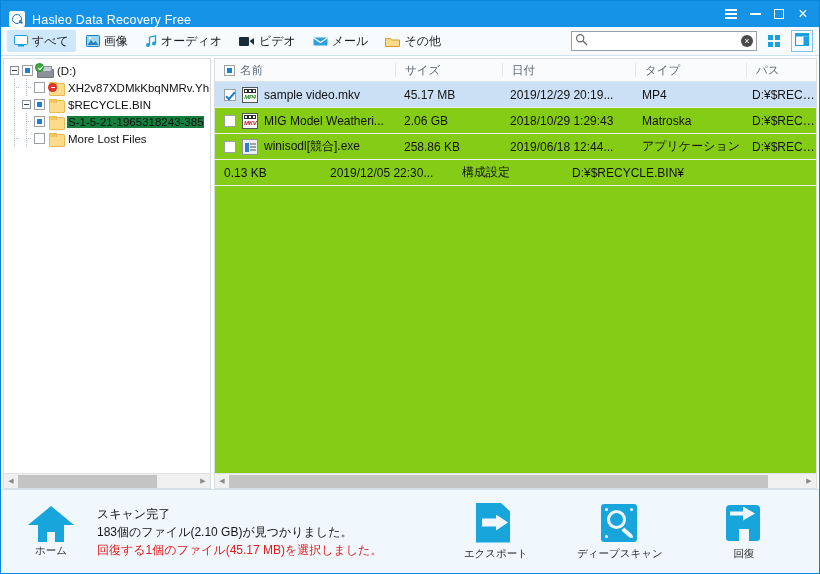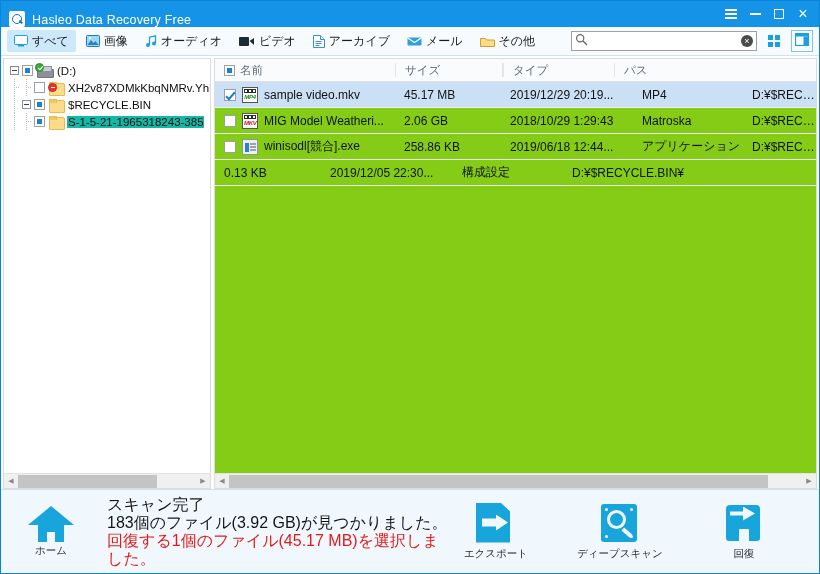--- a/index.html
+++ b/index.html
@@ -238,21 +238,21 @@
     width: 9px; height: 9px; border-radius: 50%;
     background: #3fa93f; border: 1px solid #2e8b2e;
   }
   .drive .ok::after {
     content: ""; position: absolute; left: 2.5px; top: 1px;
     width: 2px; height: 4px;
     border: solid #fff; border-width: 0 1.5px 1.5px 0;
     transform: rotate(42deg);
   }
   .node-label { padding-left: 1px; }
-  .node-label.sel { background: #14b8a6; }
+  .node-label.sel { background: #15803d; }
 
   
   .list-head {
     height: 23px; flex: 0 0 23px;
     background: #fafbfc;
     border-bottom: 1px solid #dfe3e7;
     display: flex; align-items: center;
     color: #5f6b78;
     font-size: 11.5px;
   }
@@ -387,21 +387,21 @@
   .home-ico .door {
     position: absolute; left: 19px; top: 26px;
     width: 8px; height: 10px; background: #f1f8fd;
   }
   .home-label { font-size: 10.5px; color: #2a2a2a; margin-top: 2px; }
   .status-text {
     margin-left: 10px;
     display: flex; flex-direction: column; justify-content: center;
     line-height: 18px;
   }
-  .st-line { font-size: 16px; color: #151515; margin-left: 10px; }
+  .st-line { font-size: 12px; color: #151515; }
   .st-line.alert { color: #e01b1b; }
   .actions {
     margin-left: auto; display: flex; align-items: center;
     gap: 38px; padding-right: 18px;
   }
   .action {
     display: flex; flex-direction: column; align-items: center; width: 86px;
   }
   .action-label { font-size: 10.5px; color: #2a2a2a; margin-top: 4px; }
   .act-ico { width: 44px; height: 40px; position: relative; }
@@ -519,32 +519,20 @@
     <div class="cat">
       <span class="ci">
         <svg width="16" height="11" viewBox="0 0 16 11">
             <rect x="0" y="1" width="10" height="9" rx="1" fill="#1b2b38"></rect>
             <path d="M10.5 5 L15 2 V9 Z" fill="#1b2b38"></path>
           </svg>
       </span>
       <span>ビデオ</span>
     </div>
 
-    <div class="cat">
-      <span class="ci">
-        <svg width="12" height="13" viewBox="0 0 12 13">
-            <path d="M0.5 0.5h7l4 4v8h-11z" fill="#fff" stroke="#3a8fcf"></path>
-            <path d="M7.5 0.5v4h4" fill="#cfe8f8" stroke="#3a8fcf"></path>
-            <rect x="2.5" y="6" width="6" height="1" fill="#3a8fcf"></rect>
-            <rect x="2.5" y="8" width="6" height="1" fill="#3a8fcf"></rect>
-            <rect x="2.5" y="10" width="4" height="1" fill="#3a8fcf"></rect>
-          </svg>
-      </span>
-      <span>アーカイブ</span>
-    </div>
 
     <div class="cat">
       <span class="ci">
         <svg width="15" height="11" viewBox="0 0 15 11">
             <rect x="0.5" y="1.5" width="14" height="8" rx="1" fill="#2f9fe0"></rect>
             <path d="M0.8 2 L7.5 6.6 L14.2 2" stroke="#fff" stroke-width="1.2" fill="none"></path>
           </svg>
       </span>
       <span>メール</span>
     </div>
@@ -622,20 +610,27 @@
         </div>
 
         <div class="tree-node" style="padding-left:6px">
           <span class="dots"></span>
           <span class="dots elbow"></span>
           <span class="cb partial"></span>
           <span class="folder"></span>
           <span class="node-label sel">S-1-5-21-1965318243-385</span>
         </div>
 
+        <div class="tree-node" style="padding-left:6px">
+          <span class="dots elbow"></span>
+          <span class="dots elbow"></span>
+          <span class="cb"></span>
+          <span class="folder"></span>
+          <span class="node-label">More Lost Files</span>
+        </div>
 
       </div>
       <div class="hscroll">
         <div class="sb-arrow">◀</div>
         <div class="sb-track">
           <div class="sb-thumb" style="width:78%"></div>
         </div>
         <div class="sb-arrow">▶</div>
       </div>
     </div>
@@ -645,20 +640,21 @@
     <div class="list-pane">
 
       <div class="list-head">
         <div class="col-name">
           <span class="hd-cb"></span>
           <span>名前</span>
         </div>
         <div class="sep"></div>
         <div class="col-size cell" style="padding-left:9px">サイズ</div>
         <div class="sep"></div>
+        <div class="col-date cell" style="padding-left:9px">日付</div>
         <div class="sep"></div>
         <div class="col-type cell" style="padding-left:9px">タイプ</div>
         <div class="sep"></div>
         <div class="col-path cell" style="padding-left:9px">パス</div>
       </div>
 
       <div class="rows">
 
         <div class="row selected">
           <div class="col-name">
@@ -735,21 +731,21 @@
       <div class="home-ico">
         <i class="roof"></i>
           <i class="base"></i>
           <i class="door"></i>
       </div>
       <div class="home-label">ホーム</div>
     </div>
 
     <div class="status-text">
       <div class="st-line">スキャン完了</div>
-      <div class="st-line">183個のファイル(3.92 GB)が見つかりました。</div>
+      <div class="st-line">183個のファイル(2.10 GB)が見つかりました。</div>
       <div class="st-line alert">回復する1個のファイル(45.17 MB)を選択しました。</div>
     </div>
 
     <div class="actions">
 
       <div class="action">
         <div class="act-ico ico-export">
           <i class="page"></i>
             <i class="arrow"></i>
         </div>

